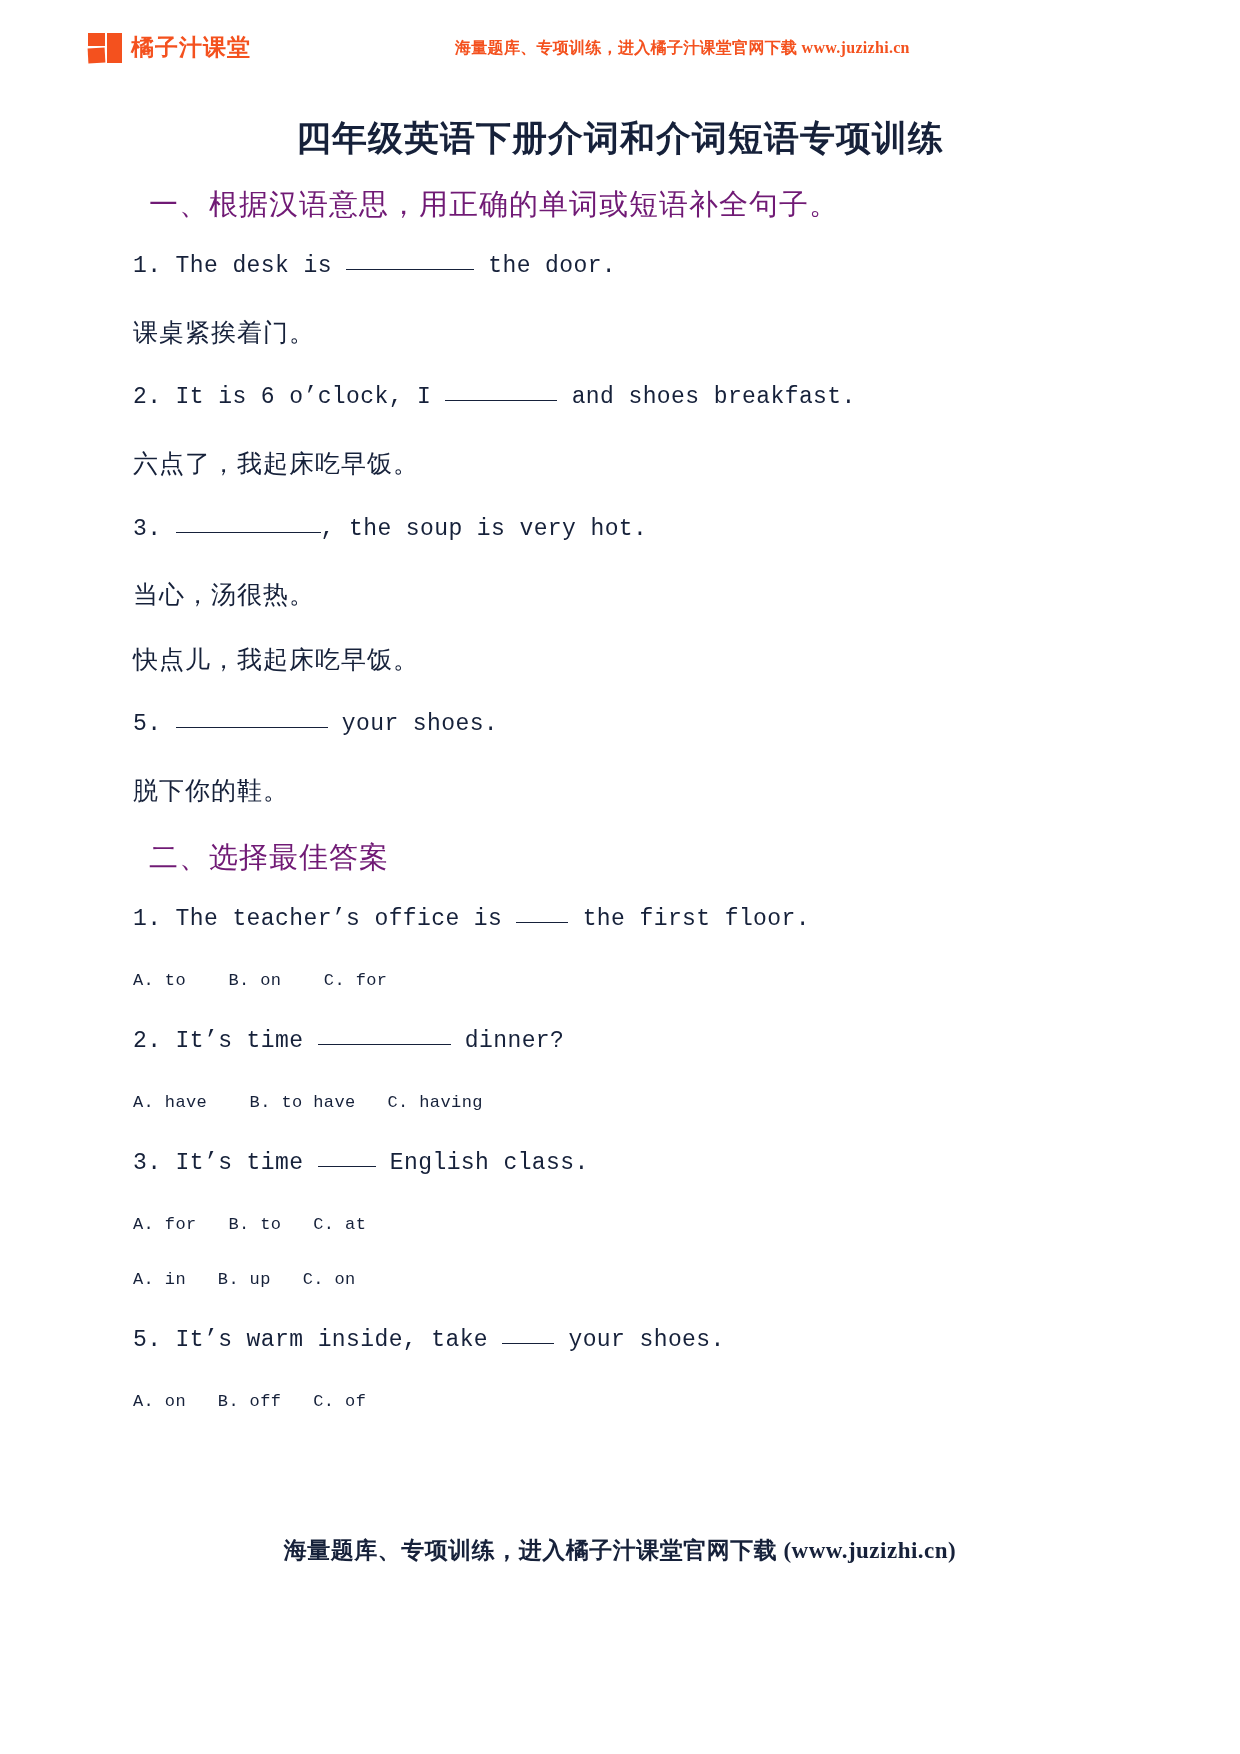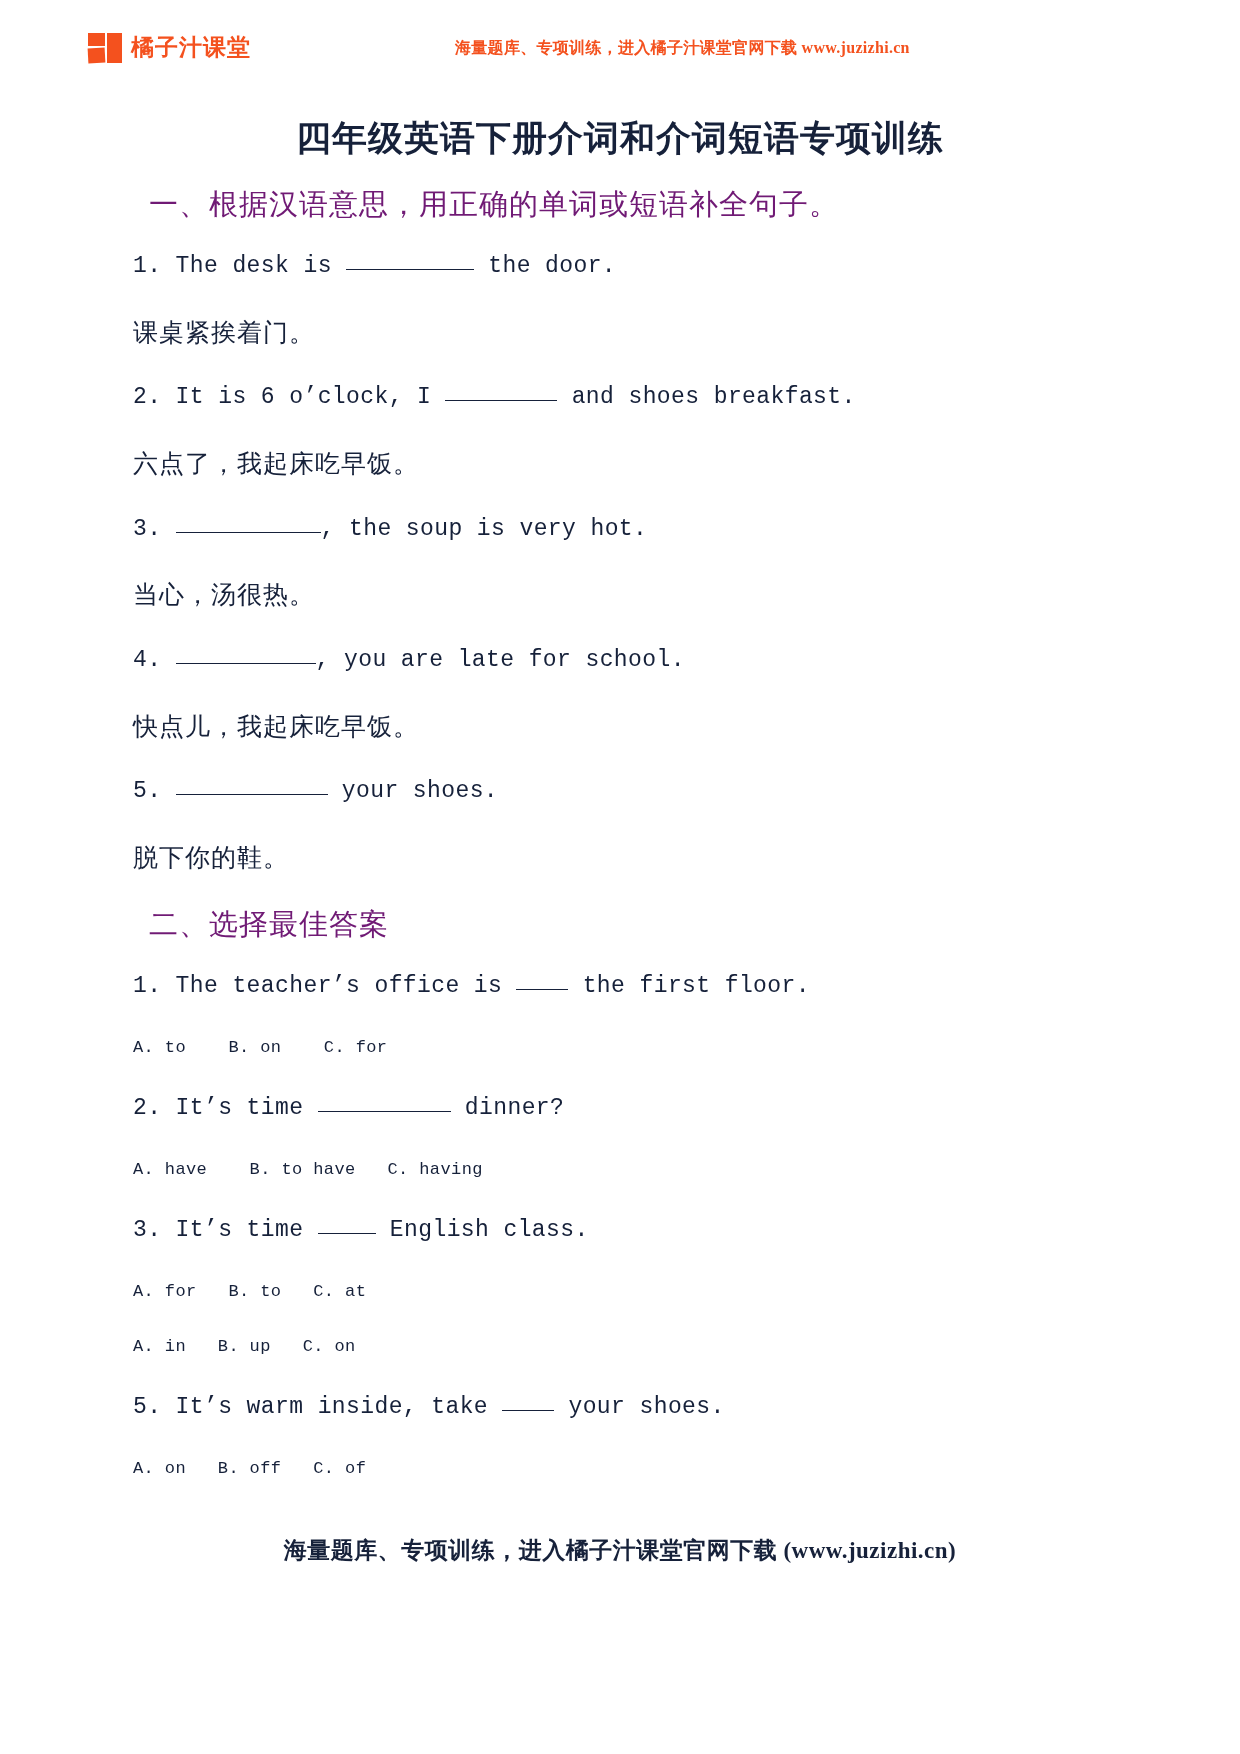--- a/index.html
+++ b/index.html
@@ -198,21 +198,20 @@
 
     <p class="qline"><span>1. The desk is </span><span class="blank w1"></span><span> the door.</span></p>
     <p class="zh-line">课桌紧挨着门。</p>
 
     <p class="qline"><span>2. It is 6 o’clock, I </span><span class="blank w2"></span><span> and shoes breakfast.</span></p>
     <p class="zh-line">六点了，我起床吃早饭。</p>
 
     <p class="qline"><span>3. </span><span class="blank w3"></span><span>, the soup is very hot.</span></p>
     <p class="zh-line">当心，汤很热。</p>
 
-    <p class="qline"><span>4. </span><span class="blank w4"></span><span>, you are late for school.</span></p>
     <p class="zh-line">快点儿，我起床吃早饭。</p>
 
     <p class="qline"><span>5. </span><span class="blank w5"></span><span> your shoes.</span></p>
     <p class="zh-line">脱下你的鞋。</p>
 
     <p class="section-heading">二、选择最佳答案</p>
 
     <p class="qline"><span>1. The teacher’s office is </span><span class="blank s1"></span><span> the first floor.</span></p>
     <p class="opts">A. to    B. on    C. for</p>
 

